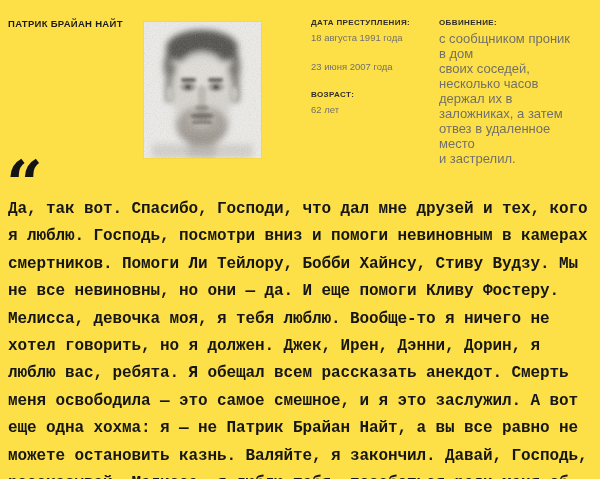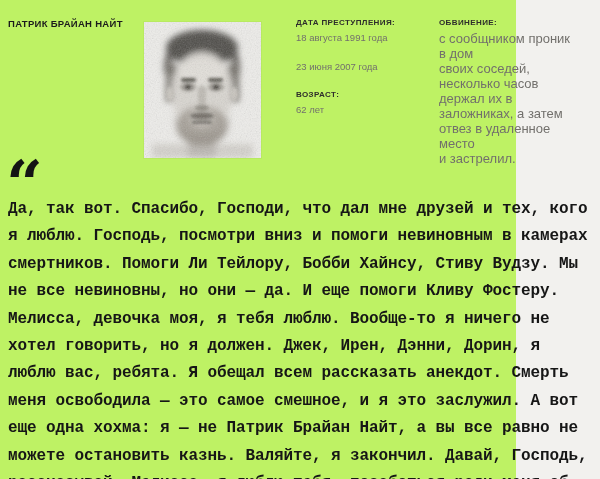--- a/index.html
+++ b/index.html
@@ -4,42 +4,42 @@
 <style>
   html, body { margin: 0; padding: 0; }
   body {
     width: 600px; height: 479px;
     font-family: "Liberation Sans", sans-serif;
     background: #f2f1ee;
     overflow: hidden;
   }
   .page {
     position: relative;
-    width: 516px; height: 479px;
-    background: #bef264;
+    width: 600px; height: 479px;
+    background: #fde047;
   }
 
   
   .page-title {
     position: absolute; left: 8px; top: 18px;
     font-size: 9.5px; font-weight: 700; letter-spacing: 0.3px;
     color: #1c1c1c; text-transform: uppercase;
   }
 
   .photo {
     position: absolute; left: 144px; top: 22px;
     width: 117px; height: 136px;
     box-shadow: 0 0 0 1px rgba(0,0,0,0.03);
     background: #efeeeb;
   }
   .photo svg { display: block; }
 
   
   .meta-col { position: absolute; top: 17px; }
-  .meta-col.col1 { left: 296px; width: 150px; }
+  .meta-col.col1 { left: 311px; width: 150px; }
   .meta-col.col2 { left: 439px; width: 136px; }
 
   .meta-group { margin-bottom: 15px; }
   .meta-label {
     font-size: 8px; font-weight: 700; letter-spacing: 0.4px;
     line-height: 11px; color: #2e2d2b;
     margin-bottom: 3px; text-transform: uppercase;
   }
   .meta-value {
     font-size: 9.5px; line-height: 14px; color: #72706c;

